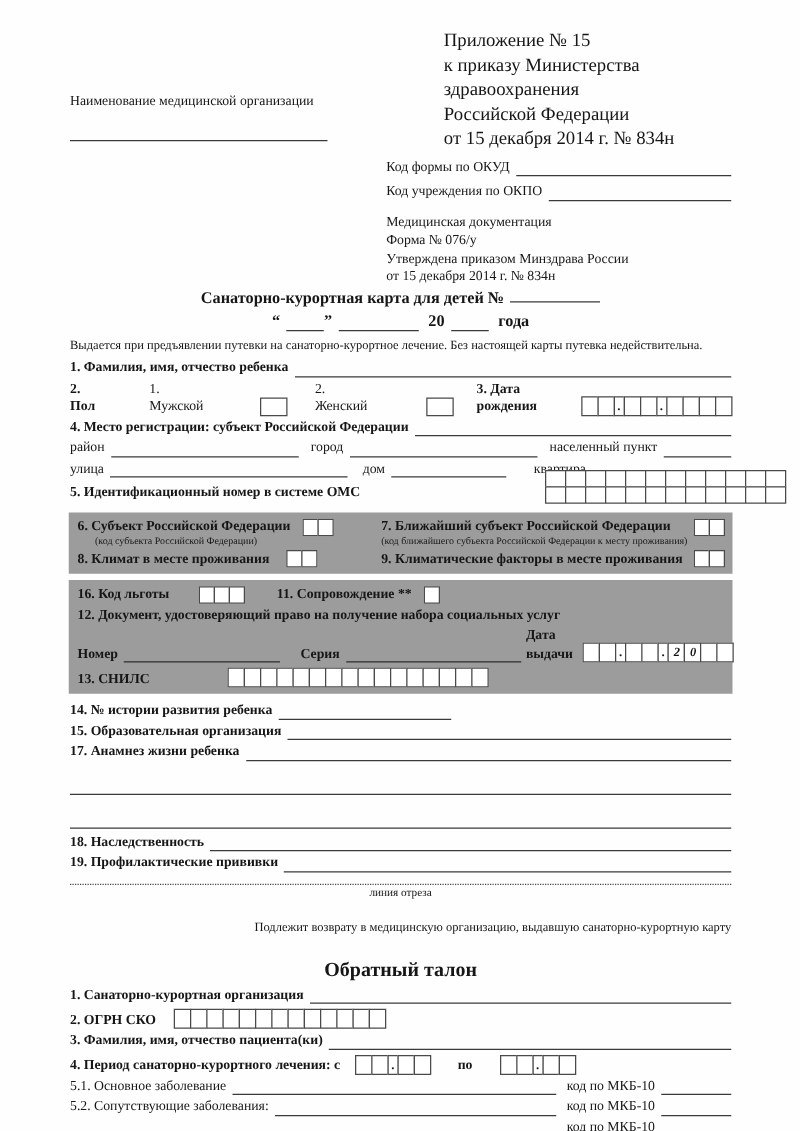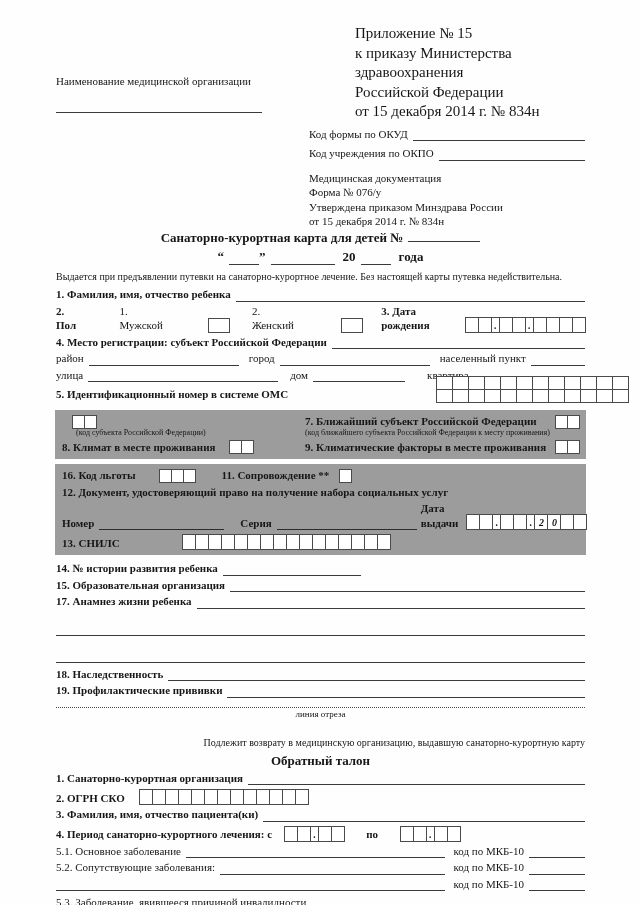--- a/index.html
+++ b/index.html
@@ -52,21 +52,21 @@
   .gray .fill{border-bottom:1px solid #2c2c2c}
 
   
   .mkb-lbl{margin-left:8px;white-space:nowrap}
   .mkb-fill{flex:0 0 56px}
 
   
   .cutline{border-top:1px dotted #4a4a4a;margin-top:9px}
   .cutlabel{text-align:center;font-size:9px;margin-top:1px}
   .return-note{text-align:right;font-size:10px;margin-top:15px}
-  .stub-title{text-align:center;font-weight:bold;font-size:13px;margin-top:3px}
+  .stub-title{text-align:center;font-weight:bold;font-size:16px;margin-top:17px}
 </style>
 </head>
 <body>
 
 <div class="page" style="--gray: #9c9c9c; background: rgb(254, 254, 254);">
 
   <div class="hdr">
     <div class="hdr-l">
       <div>Наименование медицинской организации</div>
       <div class="orgline"></div>
@@ -197,20 +197,21 @@
           <i class="bx"></i>
           <i class="bx"></i>
           <i class="bx"></i>
         </span>
     </span>
   </div>
 
   <div class="gray">
     <div class="g-cols">
       <span class="c1">
+        <span class="b">6. Субъект Российской Федерации</span>
         <span class="cg sm" style="margin-left:10px">
             <i class="bx"></i>
             <i class="bx"></i>
           </span>
       </span>
       <span class="c2">
         <span class="b">7. Ближайший субъект Российской Федерации</span>
         <span class="cg sm" style="margin-left:auto">
             <i class="bx"></i>
             <i class="bx"></i>

